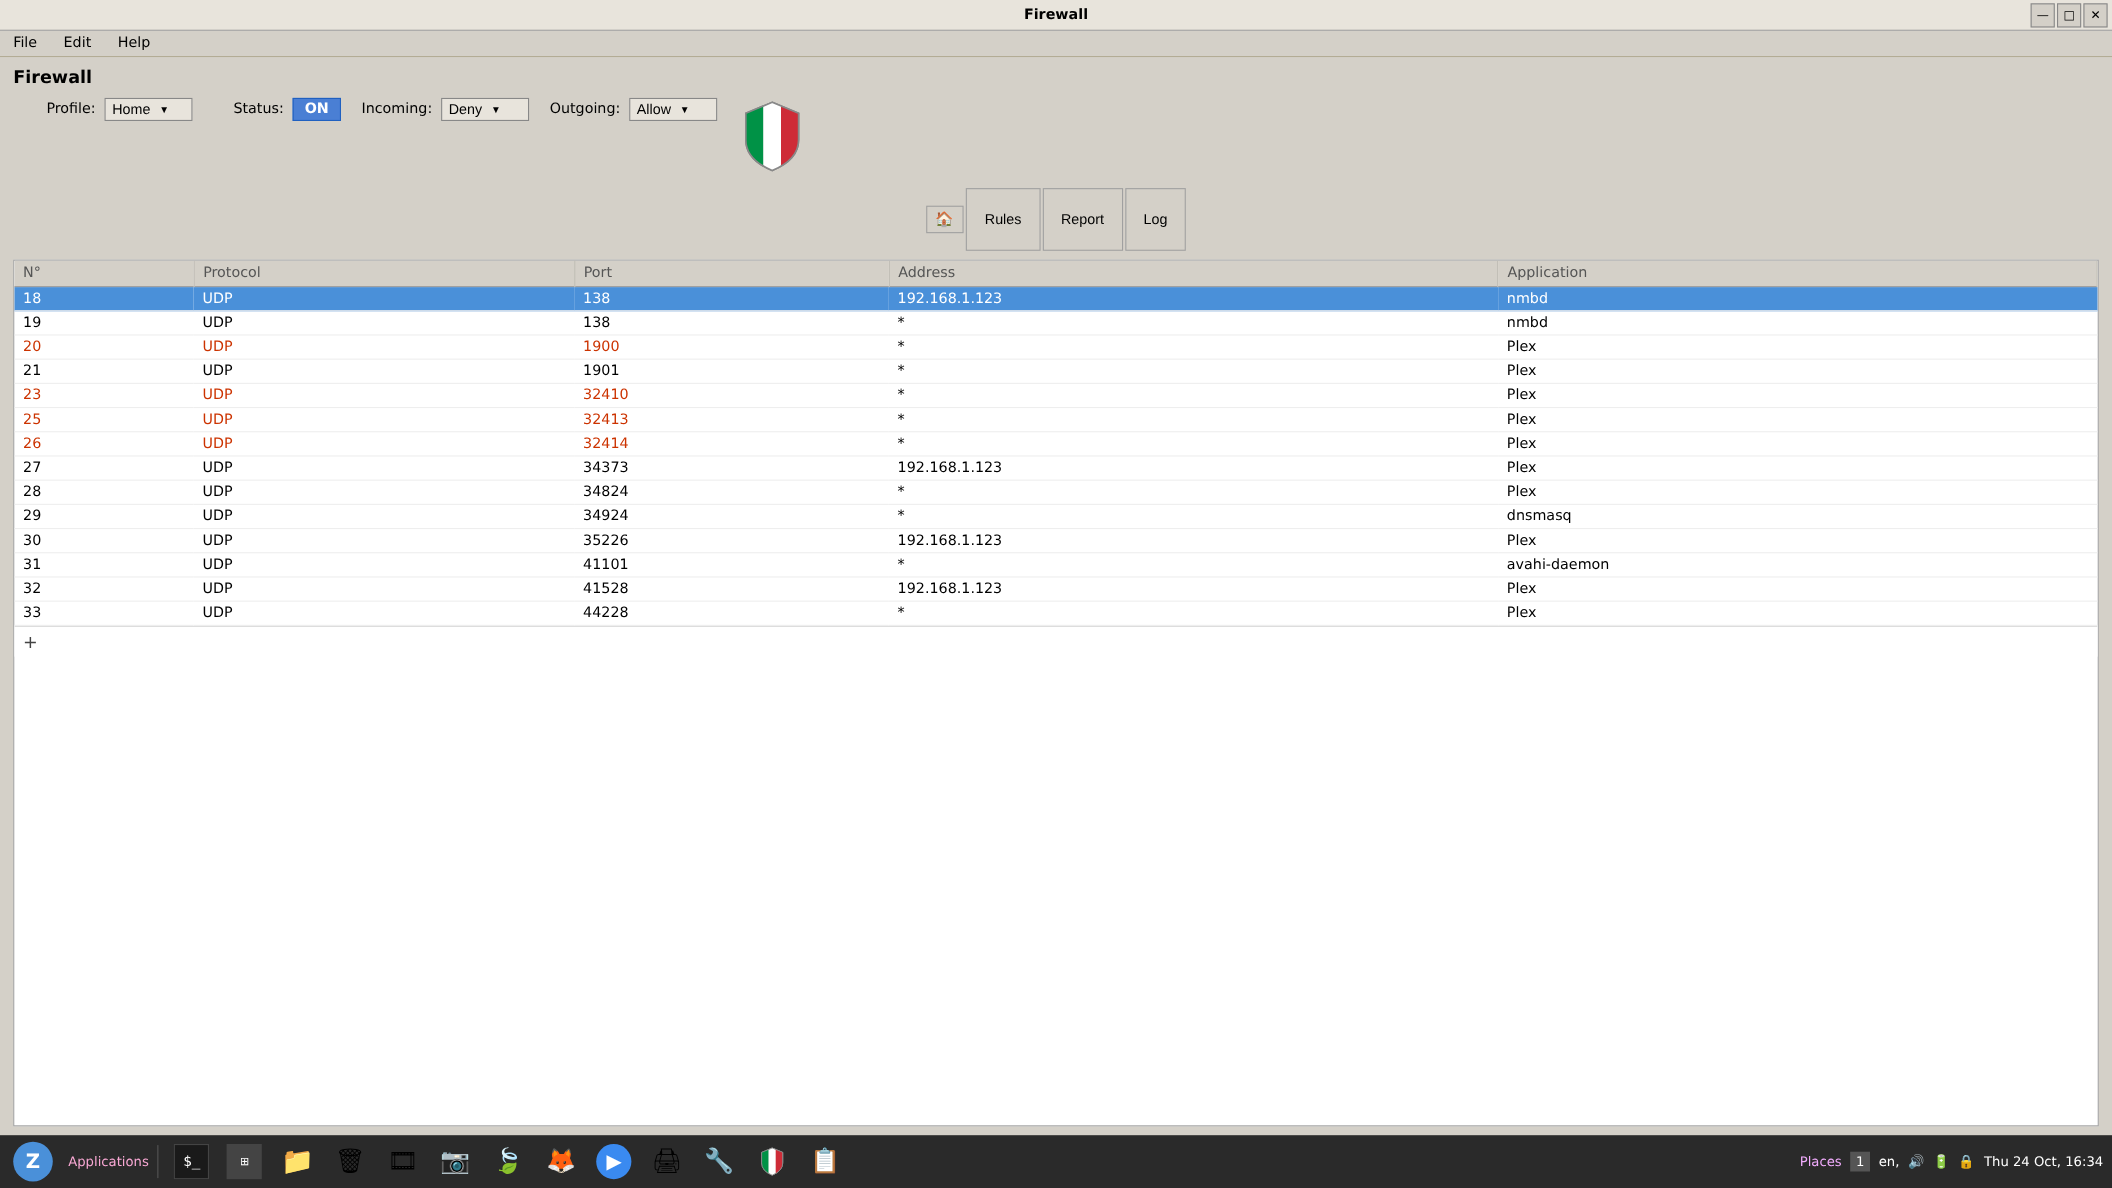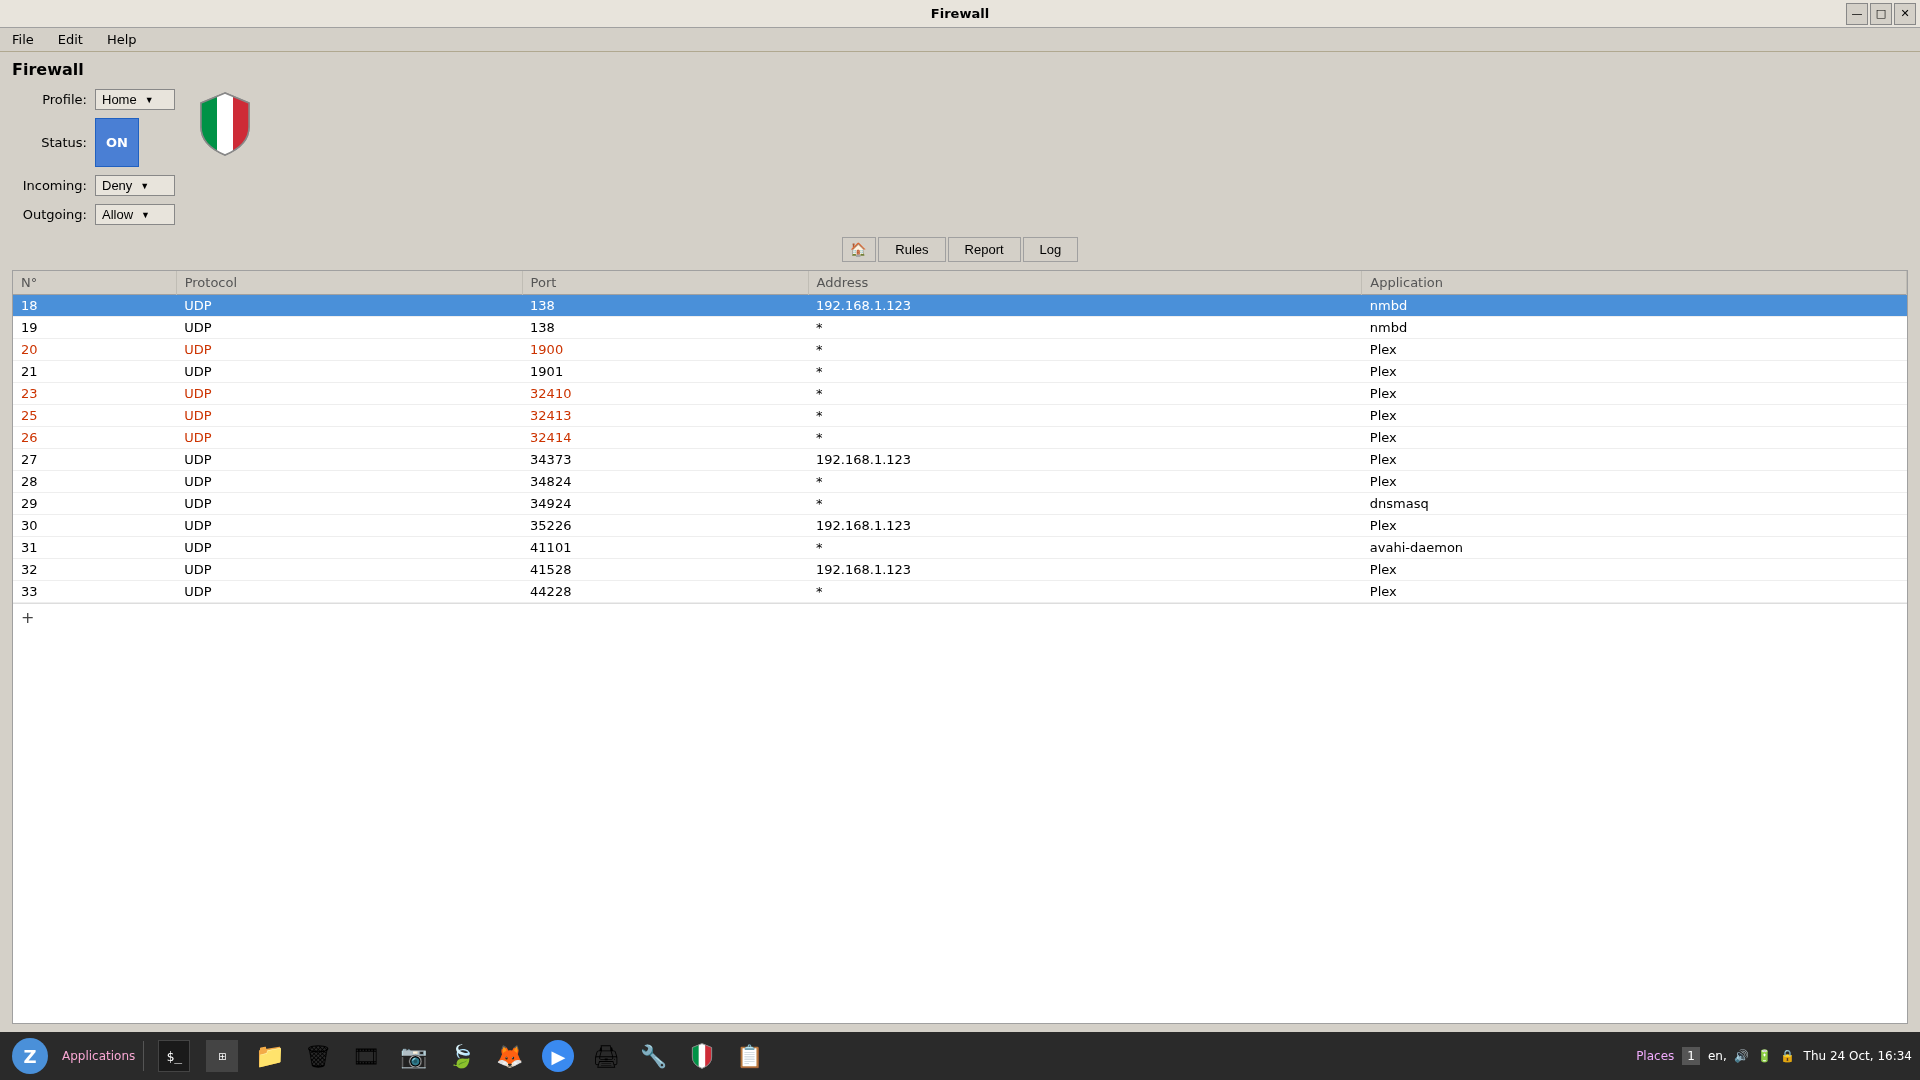--- a/index.html
+++ b/index.html
@@ -80,21 +80,21 @@
 
     #controls-section {
       display: flex;
       align-items: flex-start;
       gap: 20px;
       margin-bottom: 12px;
     }
 
     #form-fields {
       display: flex;
-      flex-direction: column;
+      flex-direction: row;
       gap: 8px;
     }
 
     .field-row {
       display: flex;
       align-items: center;
       gap: 8px;
     }
     .field-label {
       width: 75px;
@@ -116,37 +116,37 @@
     .dropdown-btn::after {
       content: '▼';
       font-size: 9px;
       margin-left: 4px;
     }
 
     .status-on {
       background: #4a7fd4;
       color: white;
       border: 1px solid #2060c0;
-      padding: 16px 10px;
+      padding: 2px 10px;
       font-size: 13px;
       font-weight: bold;
     }
 
     
     #toolbar {
       display: flex;
       align-items: center;
       justify-content: center;
       margin-bottom: 8px;
       gap: 2px;
     }
     .toolbar-btn {
       background: #d4d0c8;
       border: 1px solid #a0a0a0;
-      padding: 4px 16px;
+      padding: 20px 16px;
       font-size: 13px;
       cursor: pointer;
     }
     .toolbar-home-btn {
       background: #d4d0c8;
       border: 1px solid #a0a0a0;
       padding: 4px 8px;
       cursor: pointer;
     }
 

